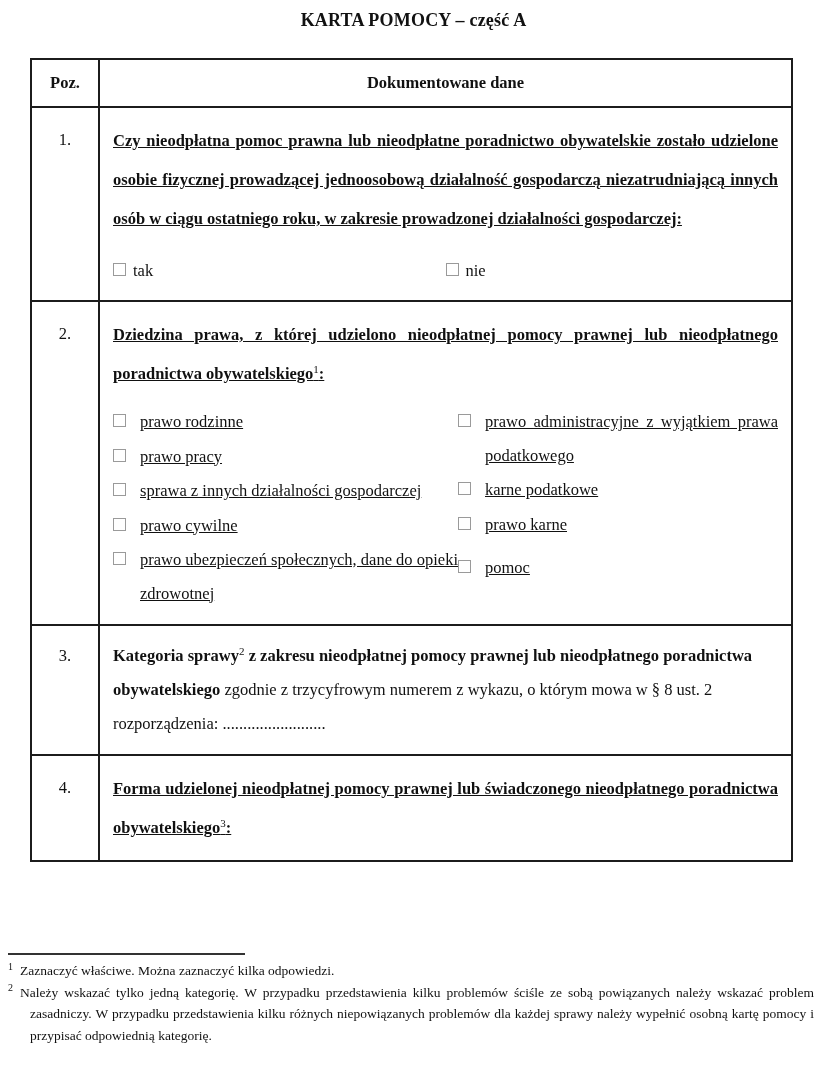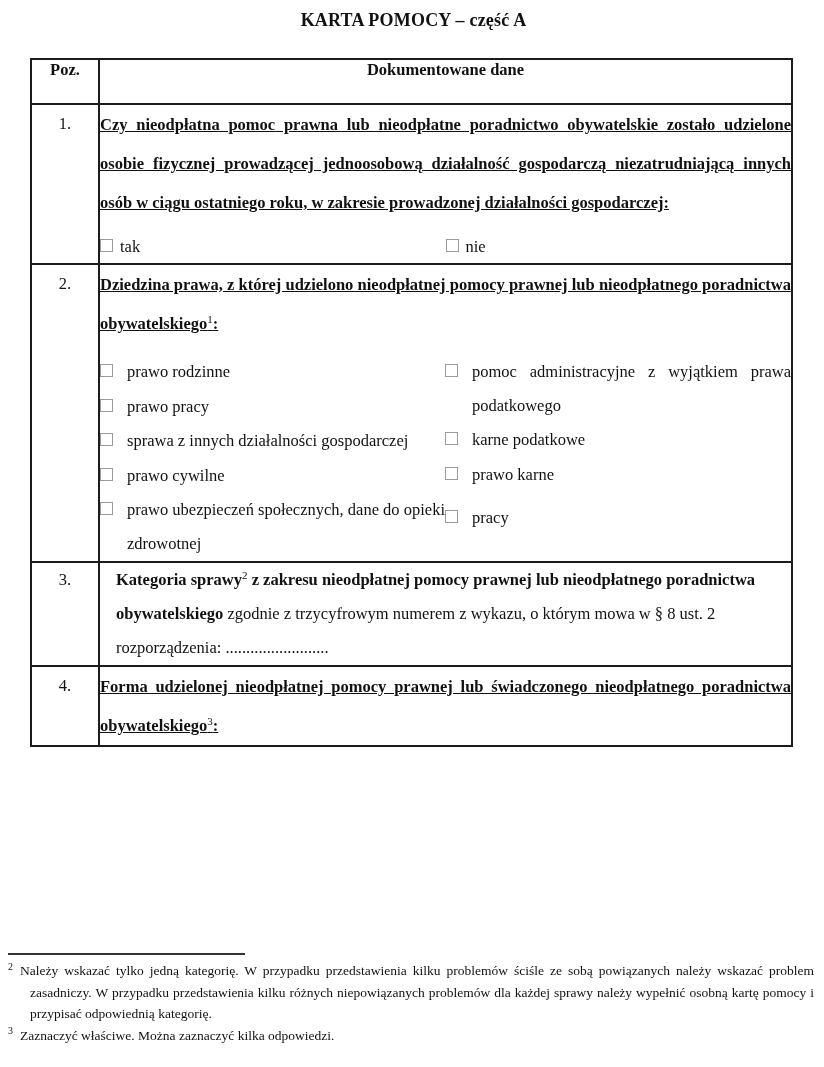--- a/index.html
+++ b/index.html
@@ -25,21 +25,21 @@
   table.form-table {
     position: absolute;
     left: 30px; top: 58px;
     width: 763px;
     border-collapse: collapse;
     table-layout: fixed;
   }
   table.form-table td, table.form-table th {
     border: 2px solid #1c1c1c;
     vertical-align: top;
-    padding: 0;
+    padding: 13px;
   }
   th.h-poz, td.c-poz { width: 68px; }
   th.h-poz, th.h-data {
     height: 45px;
     font-size: 16.5px;
     font-weight: bold;
     text-align: center;
     vertical-align: middle;
     padding: 4px 2px;
   }
@@ -81,26 +81,27 @@
     font-size: 16.5px;
   }
   .opt .cb { margin-top: 9px; }
   .opt-label { text-align: justify; }
 
   .yn-row {
     display: flex;
     margin-top: 8px;
     line-height: 33px;
   }
-  .yn-row .opt { width: 347px; }
+  .yn-row .opt { width: 347px; margin-top: 8px; }
   .yn-row .cb { margin-right: 7px; }
 
   .opt-columns {
     display: flex;
     margin-top: 12px;
+    text-decoration: underline;
   }
   .opt-col-left  { width: 345px; flex: 0 0 auto; }
   .opt-col-right { flex: 1 1 auto; }
   .opt-columns .opt { line-height: 33.5px; margin-bottom: 1px; }
   .opt-columns .cb { margin-right: 14px; }
   .opt-inne { margin-top: 10px; }
 
   
   .footnotes {
     position: absolute;
@@ -180,52 +181,52 @@
             <span class="opt-label">prawo cywilne</span>
           </div>
           <div class="opt">
             <span class="cb"></span>
             <span class="opt-label">prawo ubezpieczeń społecznych, dane do opieki zdrowotnej</span>
           </div>
         </div>
         <div class="opt-col-right">
           <div class="opt">
             <span class="cb"></span>
-            <span class="opt-label">pomoc administracyjne z wyjątkiem prawa podatkowego</span>
+            <span class="opt-label">prawo administracyjne z wyjątkiem prawa podatkowego</span>
           </div>
           <div class="opt">
             <span class="cb"></span>
             <span class="opt-label">karne podatkowe</span>
           </div>
           <div class="opt">
             <span class="cb"></span>
             <span class="opt-label">prawo karne</span>
           </div>
           <div class="opt opt-inne">
             <span class="cb"></span>
-            <span class="opt-label">pracy</span>
+            <span class="opt-label">pomoc</span>
           </div>
         </div>
       </div>
     </td>
   </tr>
 
   <tr>
     <td class="c-poz" style="line-height:34px;">3.</td>
     <td class="c-data">
-      <p class="para left" style="line-height:34px; font-weight:bold;margin-left:16px;"><span>Kategoria sprawy</span><sup class="fnref">2</sup><span> z zakresu nieodpłatnej pomocy prawnej lub nieodpłatnego poradnictwa obywatelskiego</span><span class="reg"> zgodnie z trzycyfrowym numerem z wykazu, o którym mowa w § 8 ust. 2 rozporządzenia: .........................</span></p>
+      <p class="para left" style="line-height:34px; font-weight:bold;"><span>Kategoria sprawy</span><sup class="fnref">2</sup><span> z zakresu nieodpłatnej pomocy prawnej lub nieodpłatnego poradnictwa obywatelskiego</span><span class="reg"> zgodnie z trzycyfrowym numerem z wykazu, o którym mowa w § 8 ust. 2 rozporządzenia: .........................</span></p>
     </td>
   </tr>
 
   <tr>
     <td class="c-poz">4.</td>
     <td class="c-data">
       <p class="para bold"><span>Forma udzielonej nieodpłatnej pomocy prawnej lub świadczonego nieodpłatnego poradnictwa obywatelskiego</span><sup class="fnref">3</sup><span>:</span></p>
     </td>
   </tr>
 </tbody>
   </table>
 
 <div class="footnotes">
   <div class="fn-rule"></div>
+  <p class="footnote"><sup>1</sup><span>Zaznaczyć właściwe. Można zaznaczyć kilka odpowiedzi.</span></p>
   <p class="footnote"><sup>2</sup><span>Należy wskazać tylko jedną kategorię. W przypadku przedstawienia kilku problemów ściśle ze sobą powiązanych należy wskazać problem zasadniczy. W przypadku przedstawienia kilku różnych niepowiązanych problemów dla każdej sprawy należy wypełnić osobną kartę pomocy i przypisać odpowiednią kategorię.</span></p>
-  <p class="footnote"><sup>3</sup><span>Zaznaczyć właściwe. Można zaznaczyć kilka odpowiedzi.</span></p>
 </div>
 
 </body></html>

